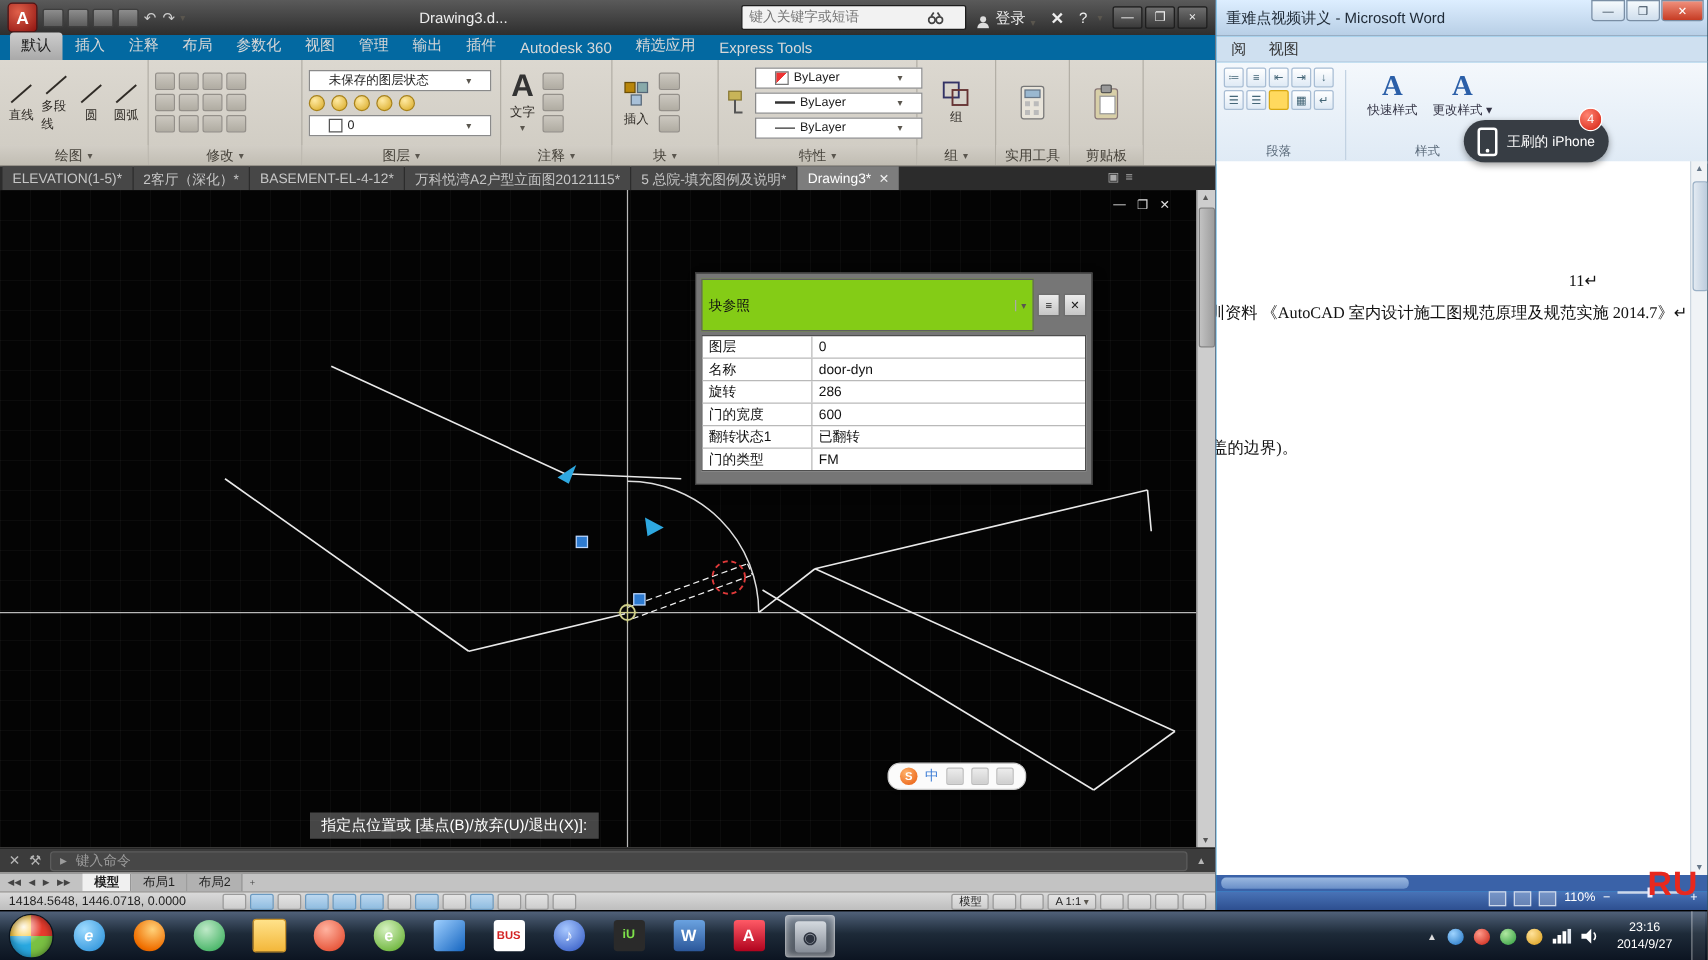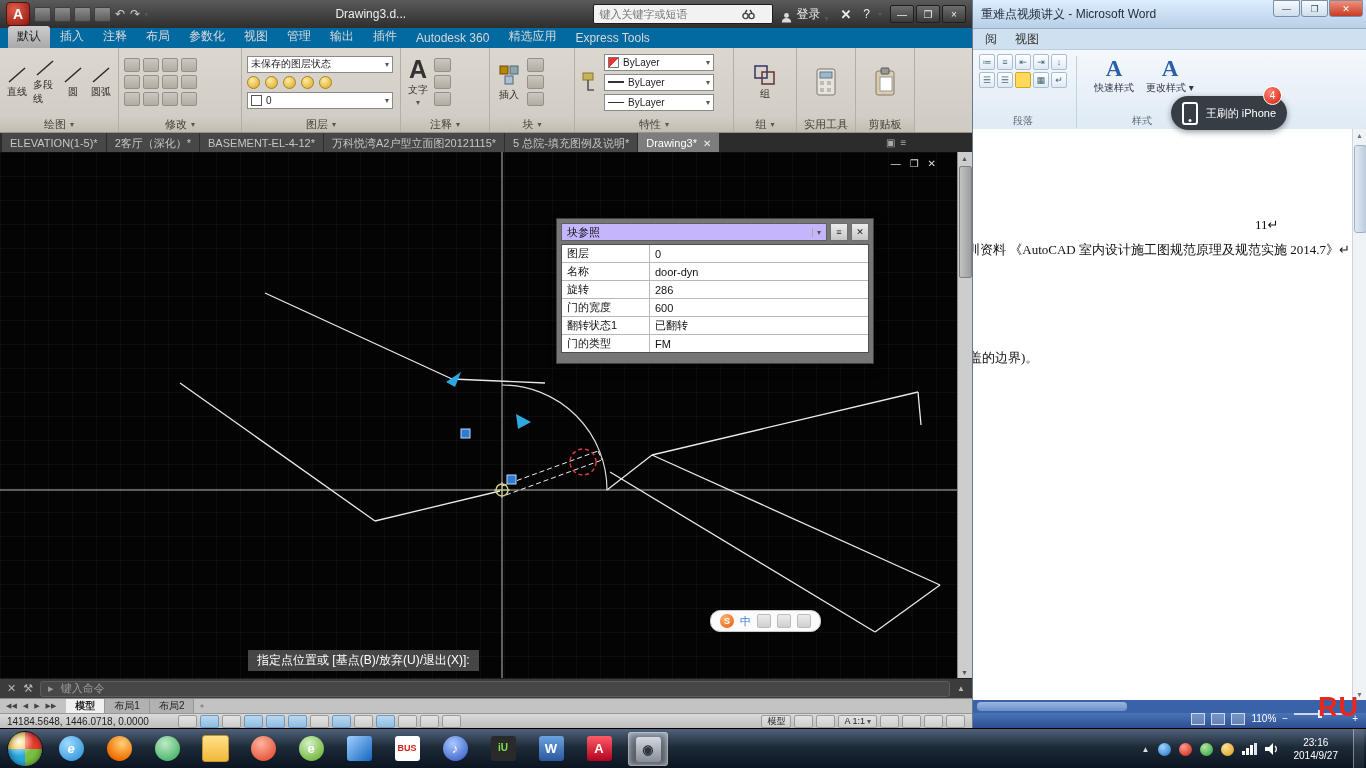--- a/index.html
+++ b/index.html
@@ -29,21 +29,21 @@
 
   .ribbon{height:84px;background:linear-gradient(#dcd8d0,#cfcbc2);display:flex;border-bottom:1px solid #96928a}
   .panel{display:flex;flex-direction:column;border-right:1px solid #b3afa6}
   .pc{flex:1;display:flex;align-items:center;padding:3px 5px;gap:4px}
   .pl{height:16px;font-size:11px;color:#46423a;display:flex;align-items:center;justify-content:center;gap:4px;background:linear-gradient(#d2cec6,#c1bdb3)}
   .car{font-size:8px;color:#5a564e}
   .dtool{width:27px;display:flex;flex-direction:column;align-items:center;font-size:10px;color:#2f2b26;gap:1px}
   .mgrid{display:grid;grid-template-columns:repeat(4,16px);grid-auto-rows:14px;gap:3px}
   .mico{background:linear-gradient(#ccc8c0,#b0aca2);border:1px solid #94908a;border-radius:2px}
   .lcol{display:flex;flex-direction:column;gap:3px;width:146px}
-  .combo{height:15px;background:#fff;border:1px solid #8a8a8a;font-size:10px;display:flex;align-items:center;padding:0 3px;gap:4px;color:#222}
+  .combo{height:15px;background:#fff;border:1px solid #8a8a8a;font-size:10px;display:flex;align-items:center;padding:0 15px;gap:4px;color:#222}
   .combo .car{margin-left:auto}
   .bulb{width:11px;height:11px;border-radius:50%;background:radial-gradient(circle at 35% 30%,#ffeaa2,#d8a822);border:1px solid #a8821a}
   .lsw{width:9px;height:9px;background:#fff;border:1px solid #555}
   .bigbtn{display:flex;flex-direction:column;align-items:center;justify-content:center;font-size:10px;color:#2f2b26;gap:1px;padding:0 2px}
   .bigA{font-size:25px;font-weight:bold;line-height:1;color:#333}
   .tinycol{display:flex;flex-direction:column;gap:3px}
   .tico{width:15px;height:12px;background:linear-gradient(#ccc8c0,#b0aca2);border:1px solid #94908a;border-radius:2px}
   .prow{width:102px}
   .psw{width:9px;height:9px;border:1px solid #777;background:linear-gradient(135deg,#e33 50%,#fff 50%)}
   .pline{width:16px;height:2px;background:#333}
@@ -59,21 +59,21 @@
   .canvas{left:0;top:152px;width:958px;height:526px;background:#040404;overflow:hidden;
     background-image:linear-gradient(rgba(255,255,255,.03) 1px,transparent 1px),linear-gradient(90deg,rgba(255,255,255,.03) 1px,transparent 1px);
     background-size:24px 24px}
   .dwctl{right:22px;top:6px;color:#ddd;font-size:10px;display:flex;gap:9px;z-index:4}
   .vscroll{right:0;top:152px;width:14px;height:526px;background:#cdcdcd;border-left:1px solid #8a8a8a}
   .vscroll .arr{position:absolute;left:0;width:13px;height:12px;font-size:7px;color:#555;display:flex;align-items:center;justify-content:center}
   .vthumb{position:absolute;left:1px;top:14px;width:11px;height:110px;background:linear-gradient(90deg,#c2c2c2,#9e9e9e);border:1px solid #808080;border-radius:2px}
 
   .qp{left:556px;top:66px;width:308px;background:#767676;border:1px solid #3f3f3f;box-shadow:3px 4px 8px rgba(0,0,0,.55);padding:4px 4px 10px;z-index:5}
   .qp-head{display:flex;gap:3px;margin-bottom:3px;align-items:center}
-  .qp-combo{flex:1;height:16px;background:#c4b5fd;border:1px solid #5e5e5e;font-size:11px;display:flex;align-items:center;padding:0 5px;color:#111}
+  .qp-combo{flex:1;height:16px;background:#84cc16;border:1px solid #5e5e5e;font-size:11px;display:flex;align-items:center;padding:12px 5px;color:#111}
   .qp-combo .car{margin-left:auto;border-left:1px solid #aaa;padding-left:4px}
   .qp-btn{width:16px;height:16px;background:linear-gradient(#ececec,#c6c6c6);border:1px solid #6e6e6e;font-size:9px;display:flex;align-items:center;justify-content:center;color:#222}
   .qp-table{background:#fff;border:1px solid #4e4e4e}
   .qp-row{display:grid;grid-template-columns:88px 1fr;height:17px;border-bottom:1px solid #b9b9b9;font-size:11px;color:#111}
   .qp-row:last-child{border-bottom:0}
   .qp-label{padding:1px 5px;border-right:1px solid #b9b9b9;display:flex;align-items:center}
   .qp-value{padding:1px 5px;display:flex;align-items:center}
 
   .prompt{left:248px;top:498px;background:rgba(150,150,150,.45);color:#fff;font-size:12px;padding:2px 9px;white-space:nowrap;z-index:3}
 

